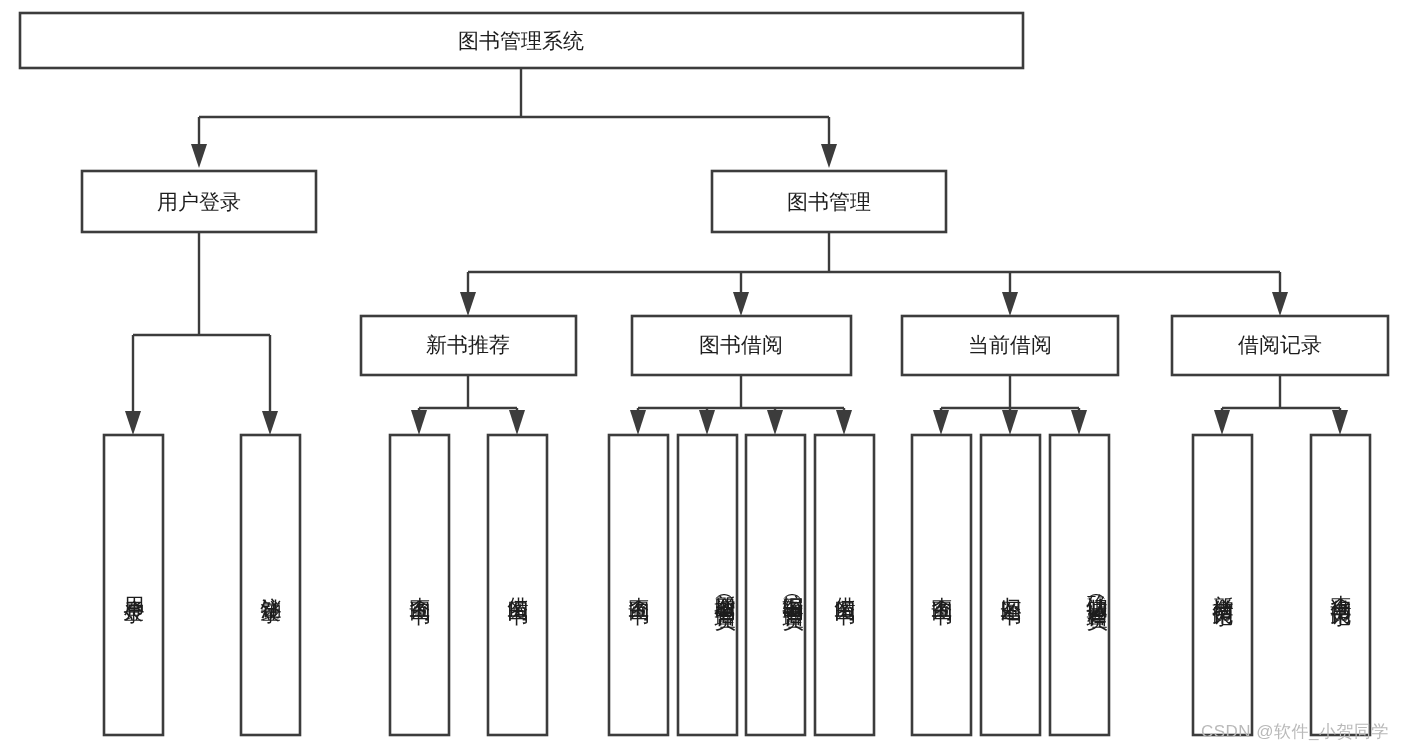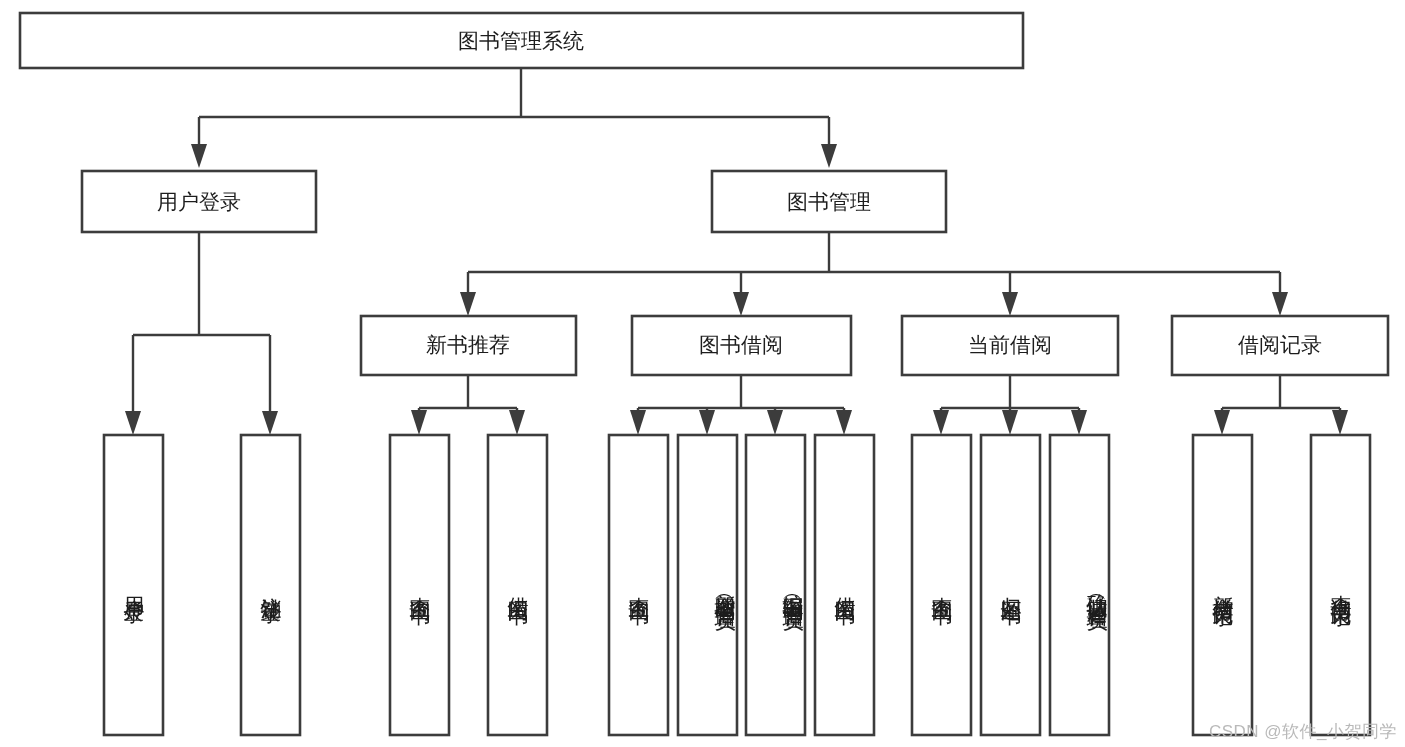--- a/index.html
+++ b/index.html
@@ -59,21 +59,21 @@
     color: #1d1d1d;
     display: flex;
     align-items: center;
     justify-content: center;
     text-align: center;
     white-space: nowrap;
     pointer-events: none;
   }
   #watermark {
     position: absolute;
-    right: 8px;
+    right: 16px;
     bottom: 4px;
     font-family: "Liberation Sans", "DejaVu Sans", sans-serif;
     font-size: 17px;
     color: #b9b9b9;
     letter-spacing: 0.5px;
     white-space: nowrap;
   }
 </style>
 </head>
 <body>

